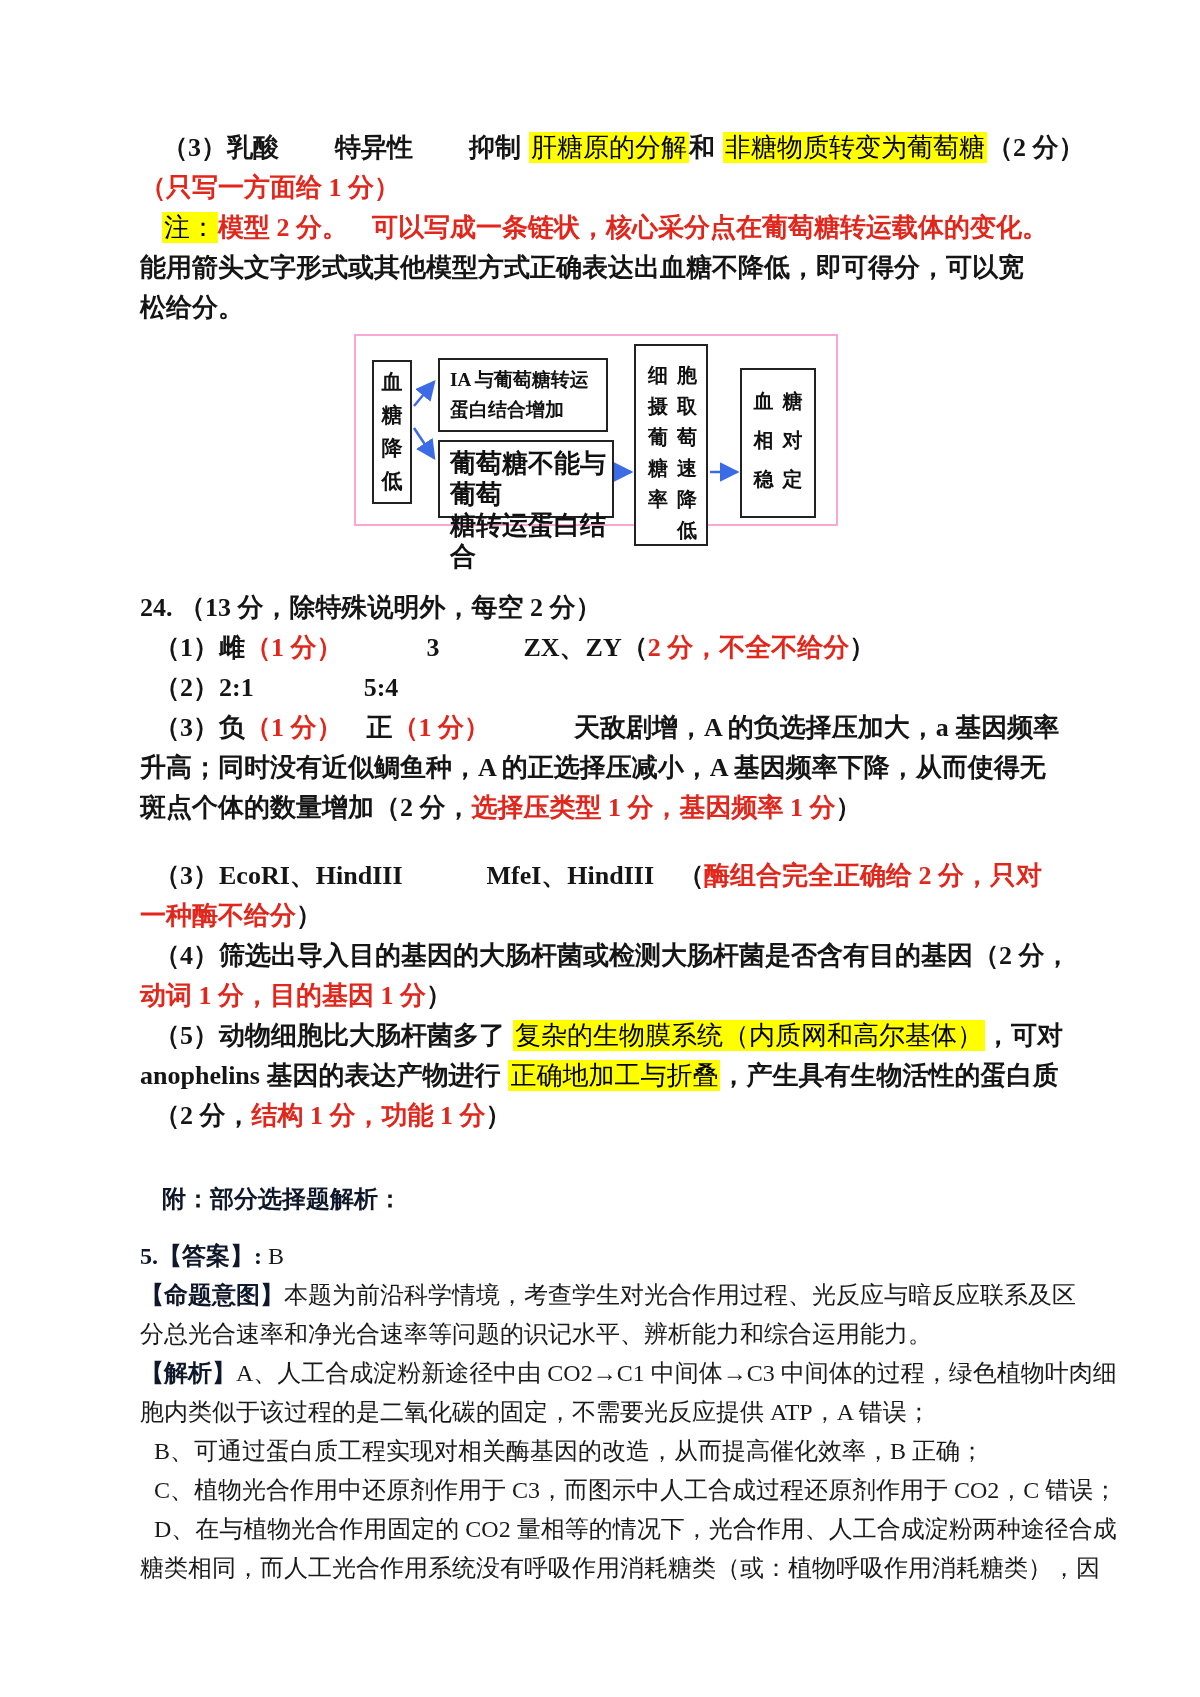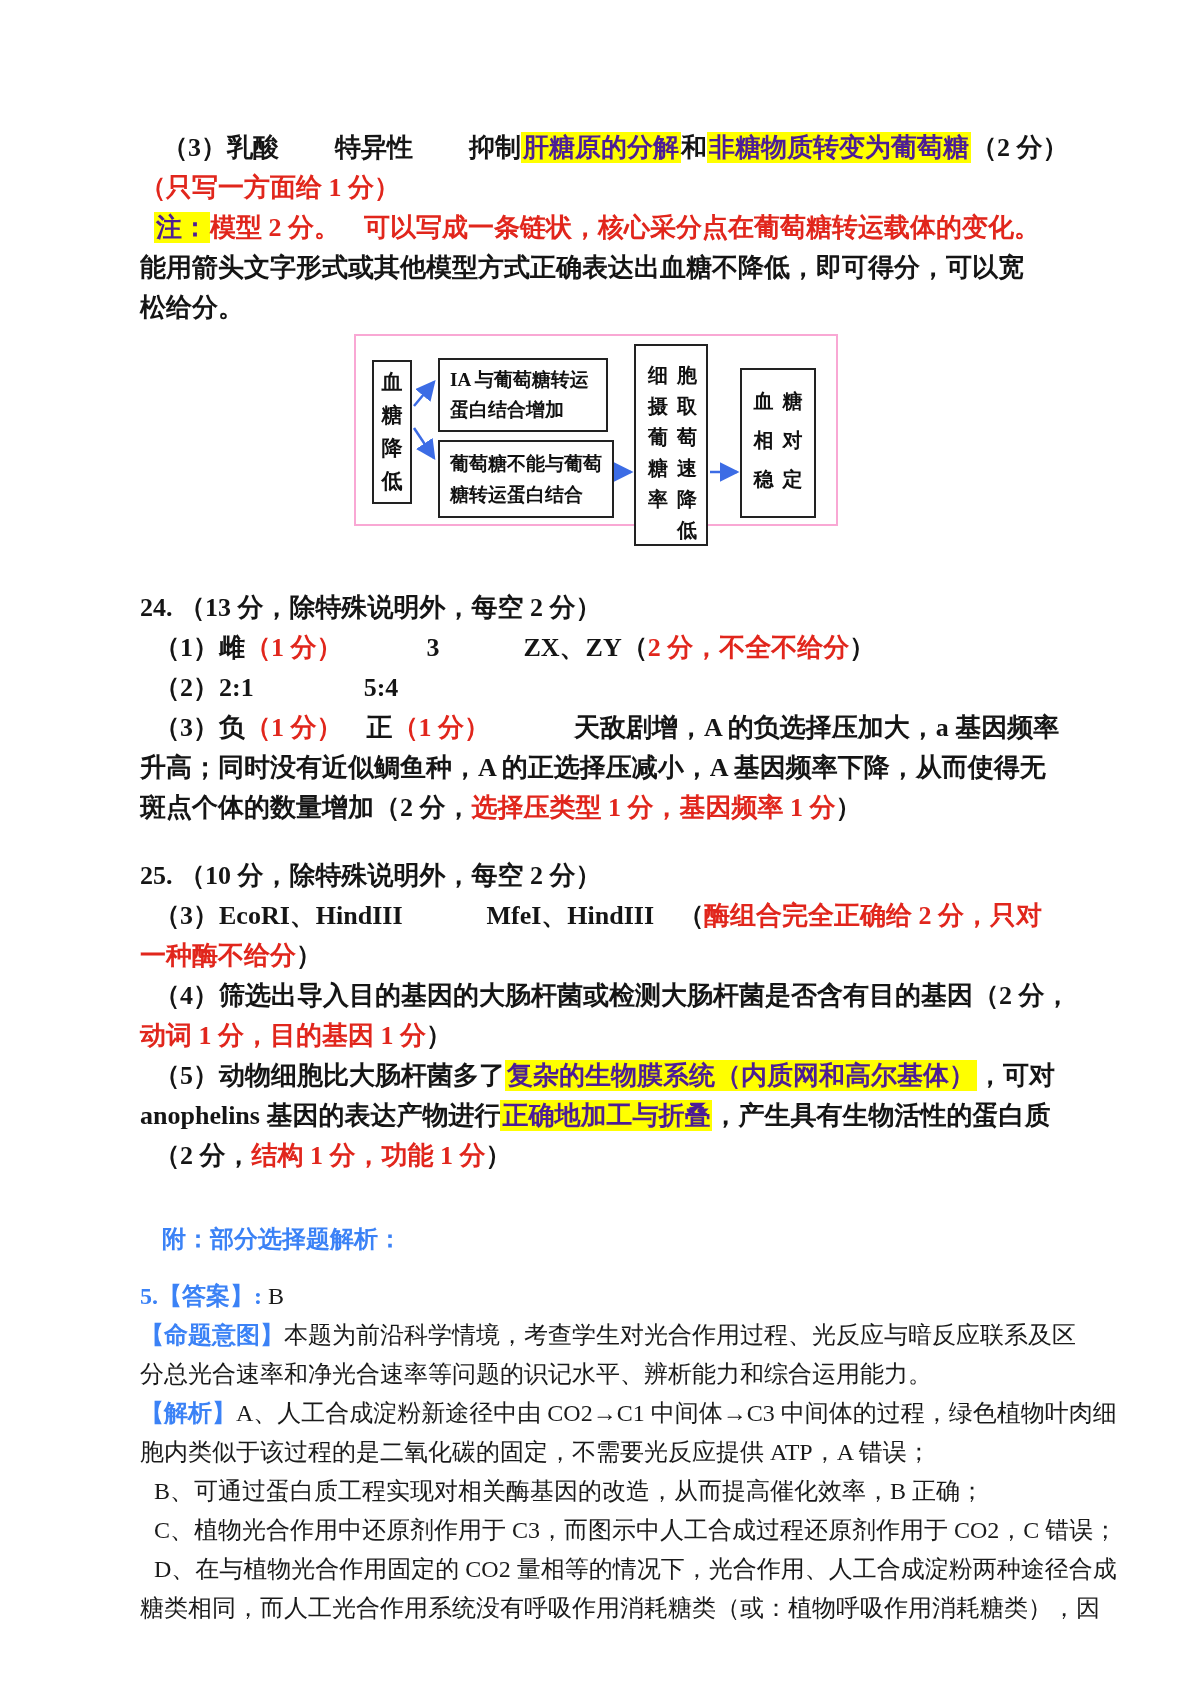--- a/index.html
+++ b/index.html
@@ -15,21 +15,21 @@
   }
   .content{
     position:absolute;
     left:140px;
     top:128px;
     width:924px;
   }
   .line{font-size:26px;line-height:40px;font-weight:700;white-space:nowrap;}
   .b{color:#151515;font-weight:700;}
   .r{color:#e1261c;font-weight:700;}
-  .hl{background:#ffff00;color:#4c1d95;font-weight:700;padding:1px 2px;}
+  .hl{background:#ffff00;color:#000000;font-weight:400;padding:1px 2px;margin-left:8px;}
   .ind1{padding-left:14px;}
   .ind2{padding-left:22px;}
   .g1{margin-left:24px;}
   .g2{margin-left:56px;}
   .g3{margin-left:84px;}
   .g4{margin-left:110px;text-align:right;}
   .g5{margin-left:150px;}
   .gap-s{height:18px;}
   .gap-m{height:28px;}
   .gap-l{height:44px;}
@@ -46,28 +46,28 @@
     position:absolute;
     border:2px solid #222;
     background:#fff;
     box-sizing:border-box;
     color:#111;
     font-weight:700;
     text-align:center;
   }
   .dbox1{left:16px;top:24px;width:40px;height:144px;font-size:21px;line-height:33px;padding-top:4px;word-break:break-all;}
   .dbox2{left:82px;top:22px;width:170px;height:74px;font-size:19px;line-height:30px;padding-top:5px;text-align:left;padding-left:10px;}
-  .dbox3{left:82px;top:104px;width:176px;height:78px;font-size:19px;line-height:31px;padding-top:6px;text-align:left;padding-left:10px;}
+  .dbox3{left:82px;top:104px;width:176px;height:78px;font-size:26px;line-height:31px;padding-top:6px;text-align:left;padding-left:10px;}
   .dbox4{left:278px;top:8px;width:74px;height:202px;font-size:20px;line-height:31px;padding-top:14px;letter-spacing:9px;word-break:break-all;text-align:right;padding-left:9px;box-sizing:border-box;}
   .dbox5{left:384px;top:32px;width:76px;height:150px;font-size:20px;line-height:39px;padding-top:12px;letter-spacing:9px;word-break:break-all;text-align:center;padding-left:9px;box-sizing:border-box;}
   .arrows{position:absolute;left:0;top:0;width:480px;height:212px;overflow:visible;}
 
   
   .aline{font-size:24px;line-height:39px;font-weight:400;white-space:nowrap;color:#1a1a1a;}
-  .nb{font-weight:700;color:#3b82f6;}
+  .nb{font-weight:700;color:#0f172a;}
   .n{font-weight:400;}
 </style>
 </head>
 <body>
 
 <div class="page">
   <div class="content">
 
     <section>
       <div class="line ind2">
@@ -129,23 +129,20 @@
         <span class="b">升高；同时没有近似鲷鱼种，A 的正选择压减小，A 基因频率下降，从而使得无</span>
       </div>
       <div class="line">
         <span class="b">斑点个体的数量增加（2 分，</span><span class="r">选择压类型 1 分，基因频率 1 分</span><span class="b">）</span>
       </div>
     </section>
 
     <div class="gap-m"></div>
 
     <section>
-      <div class="line">
-        <span class="b">25. （10 分，除特殊说明外，每空 2 分）</span>
-      </div>
       <div class="line ind1">
         <span class="b">（3）EcoRI、HindIII</span><span class="b g3">MfeI、HindIII</span><span class="b g1">（</span><span class="r">酶组合完全正确给 2 分，只对</span>
       </div>
       <div class="line">
         <span class="r">一种酶不给分</span><span class="b">）</span>
       </div>
       <div class="line ind1">
         <span class="b">（4）筛选出导入目的基因的大肠杆菌或检测大肠杆菌是否含有目的基因（2 分，</span>
       </div>
       <div class="line">

